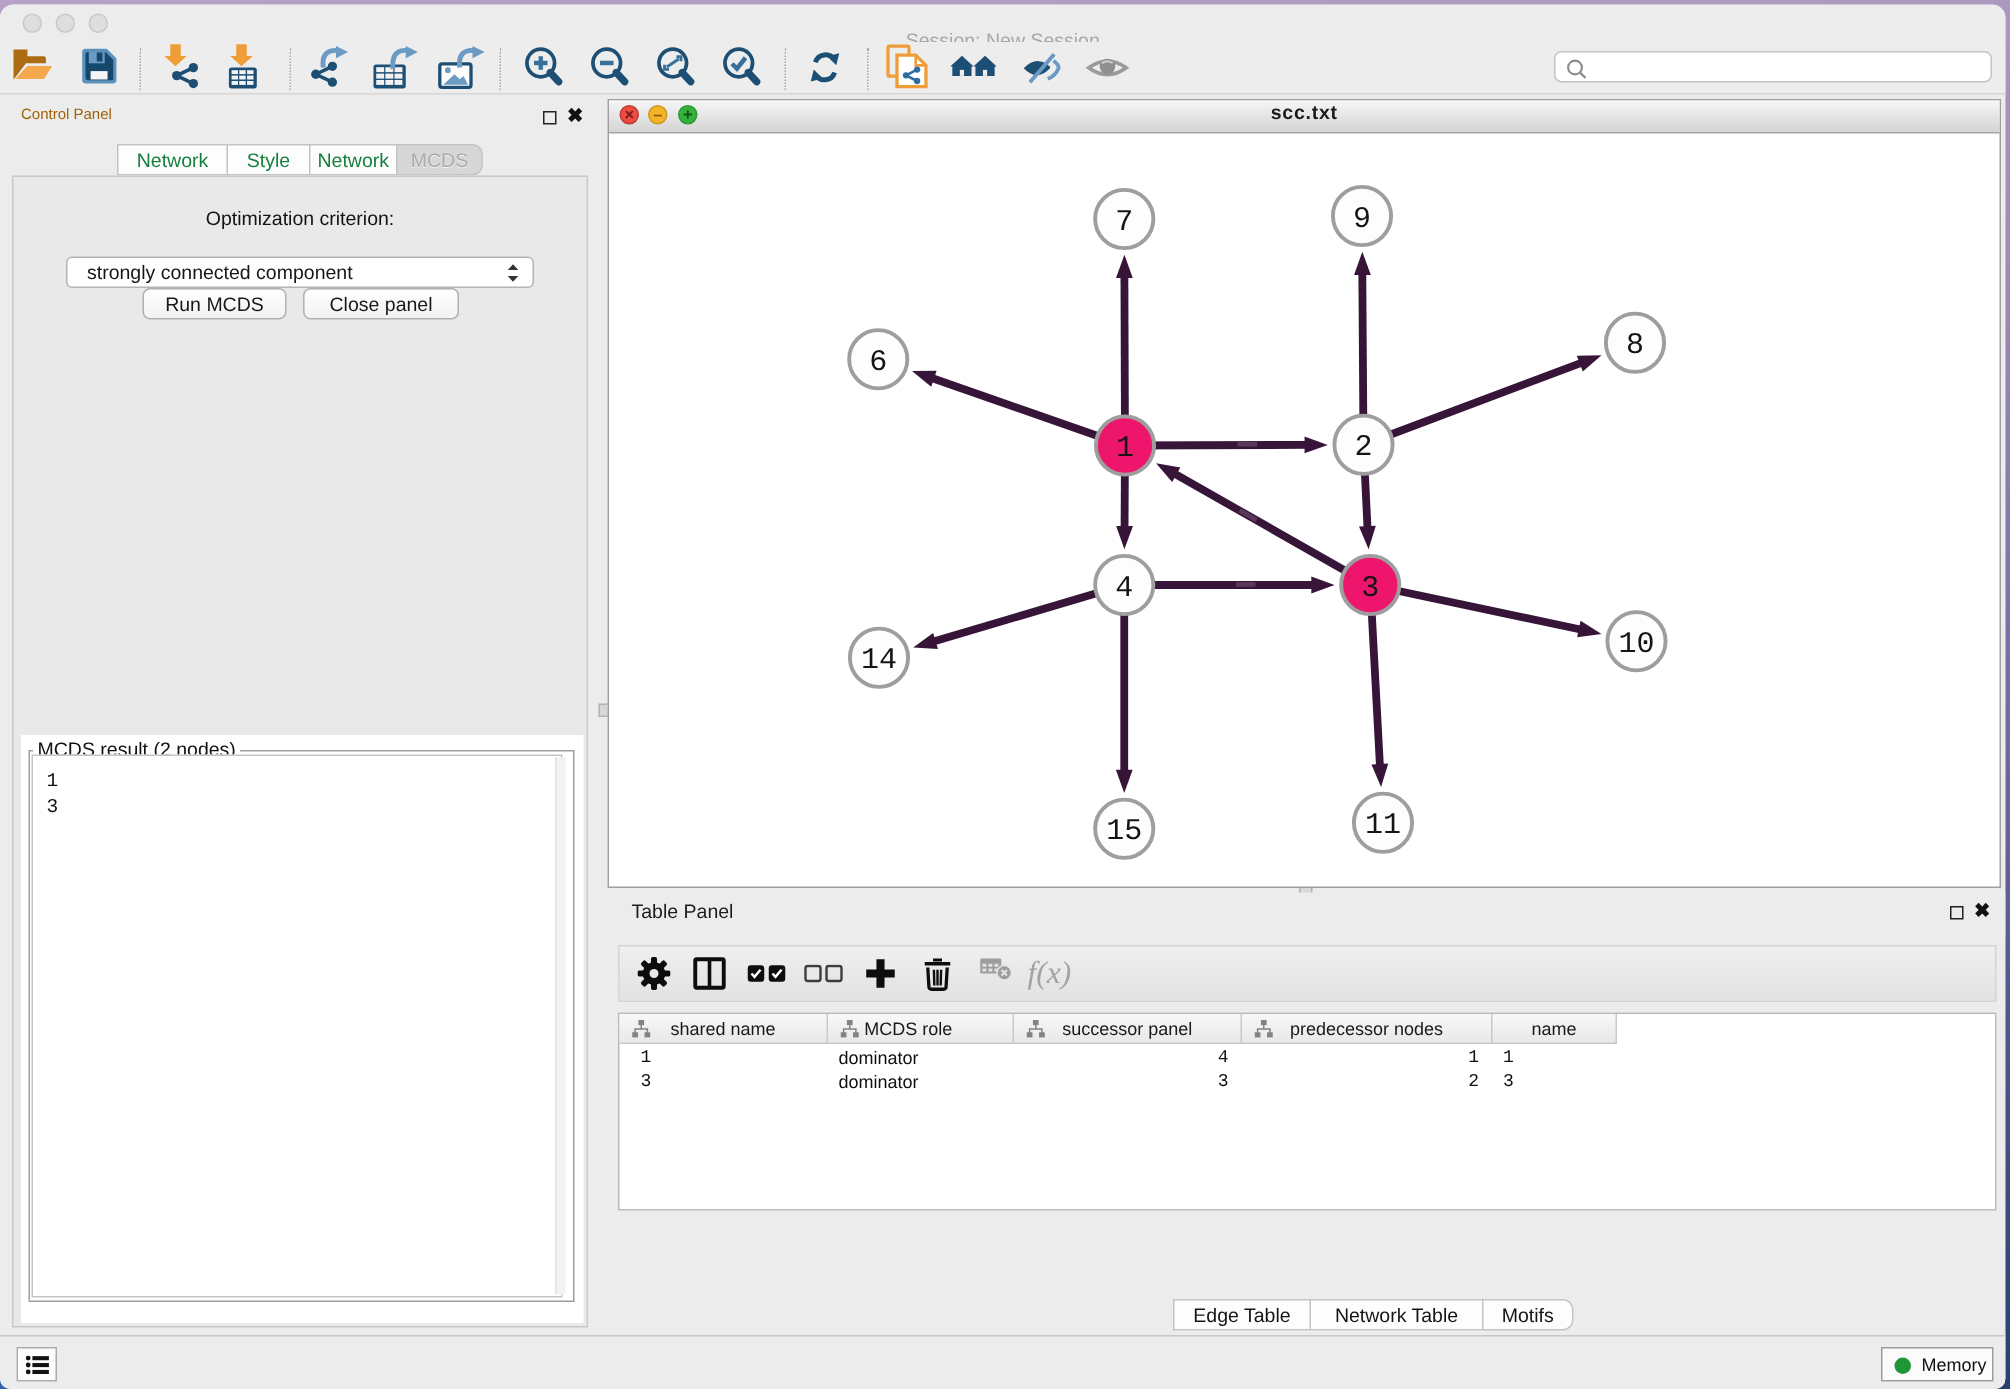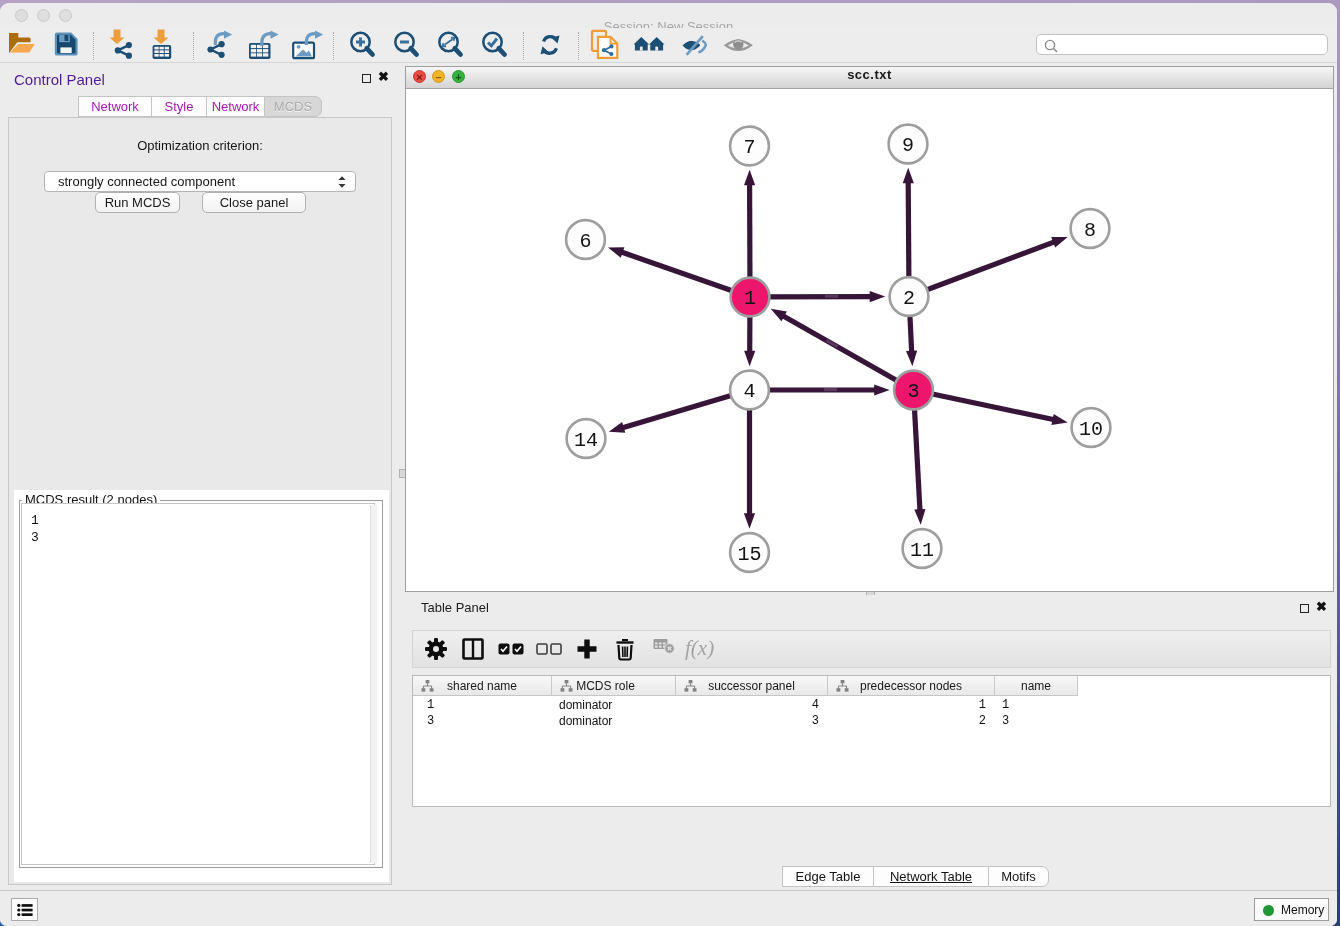--- a/index.html
+++ b/index.html
@@ -10,24 +10,24 @@
 
 #titlebar { position:absolute; left:0; top:0; width:1337px; height:25px; background:#ececec; }
 .tl { position:absolute; top:6px; width:13px; height:13px; border-radius:50%; background:#dedede; border:1px solid #c9c9c9; }
 #wintitle { position:absolute; top:16px; left:0; width:1337px; text-align:center; font-size:13px; color:#a7a7a7; }
 
 #toolbar { position:absolute; left:0; top:25px; width:1337px; height:35px; background:#ededed; border-bottom:1px solid #d6d6d6; }
 .tsep { position:absolute; top:4px; height:28px; width:0; border-left:1px dotted #a9a9a9; }
 #searchbox { position:absolute; left:1036px; top:33px; width:292px; height:21px; background:#fff; border:1px solid #c3c3c3; border-radius:5px; }
 
 #cp-head { position:absolute; left:0; top:62px; width:403px; height:33px; background:#ececec; }
-#cp-title { position:absolute; left:14px; top:6px; font-size:15px; color:#4c1d95; }
+#cp-title { position:absolute; left:14px; top:6px; font-size:10px; color:#a16207; }
 .sq-btn { position:absolute; width:9px; height:9px; border:1.5px solid #222; }
 .x-btn { position:absolute; font-size:13px; font-weight:bold; color:#111; }
-.tab { position:absolute; top:93px; height:21px; background:#fdfdfd; border:1px solid #c4c4c4; border-right:none; font-size:13px; color:#a21caf; text-align:center; line-height:20px; }
+.tab { position:absolute; top:93px; height:21px; background:#fdfdfd; border:1px solid #c4c4c4; border-right:none; font-size:13px; color:#15803d; text-align:center; line-height:20px; }
 #cp-body { position:absolute; left:8px; top:114px; width:384px; height:768px; background:#e9e9e9; border:1px solid #c8c8c8; }
 #opt-label { position:absolute; left:0; top:135px; width:400px; text-align:center; font-size:13px; color:#141414; }
 #dropdown { position:absolute; left:44px; top:156px; width:312px; height:21px; background:#fff; border:1px solid #b4b4b4; border-radius:4px; font-size:13px; color:#161616; line-height:19px; padding-left:13px;margin-top:12px; }
 .btn { position:absolute; top:189px; height:21px; background:linear-gradient(#ffffff,#f2f2f2); border:1px solid #b1b1b1; border-radius:5px; font-size:13px; color:#191919; text-align:center; line-height:19px; }
 #mcds-panel { position:absolute; left:14px; top:487px; width:375px; height:392px; background:#ffffff; }
 #mcds-fieldset { position:absolute; left:5px; top:10px; width:364px; height:368px; border:1px solid #9d9d9d; }
 #mcds-legend { position:absolute; left:2px; top:-9px; background:#fff; padding:0 3px; font-size:13px; color:#111; }
 #mcds-inner { position:absolute; left:1px; top:2px; width:354px; height:362px; background:#fff; border:1px solid #c5c5c5; font-size:13px; line-height:16.5px; color:#111; }
 #mcds-scroll { position:absolute; right:5px; top:4px; width:7px; height:358px; background:#f2f2f2; border-left:1px solid #e0e0e0;}
 
@@ -167,21 +167,21 @@
   <div class="tab" style="left:151px; width:55px;">Style</div>
   <div class="tab" style="left:206px; width:58px;">Network</div>
   <div class="tab" style="left:264px; width:58px; background:#d7d7d7; color:#ababab; text-shadow:0 1px 0 #f4f4f4; border-right:1px solid #c4c4c4; border-radius:0 7px 7px 0;">MCDS</div>
   <div id="cp-body"></div>
   <div id="opt-label">Optimization criterion:</div>
   <div id="dropdown">strongly connected component
     <svg class="abs" style="right:8px; top:3px;" width="10" height="14" viewBox="0 0 10 14">
         <path d="M1.5 5 L5 1.2 L8.5 5 Z M1.5 9 L5 12.8 L8.5 9 Z" fill="#333"></path>
       </svg>
   </div>
-  <div class="btn" style="left:95px; width:85px;">Run MCDS</div>
+  <div class="btn" style="left:95px; width:96px;">Run MCDS</div>
   <div class="btn" style="left:202px; width:104px;">Close panel</div>
   <div id="mcds-panel">
     <div id="mcds-fieldset">
       <div id="mcds-legend">MCDS result (2 nodes)</div>
       <div id="mcds-inner" style="font-family:'Liberation Mono',monospace; padding:9px 0 0 9px;">1<br>3</div>
       <div id="mcds-scroll"></div>
     </div>
   </div>
 
   <div class="abs" style="left:399px; top:466px; width:7px; height:9px; background:#d8d8d8; border:1px solid #b3b3b3;"></div>
@@ -350,21 +350,21 @@
       <div class="td" style="left:589px;top:21px;width:40px;text-align:left;font-family:'Liberation Mono',monospace;">1</div>
       <div class="td" style="left:14px;top:37px;width:20px;text-align:left;font-family:'Liberation Mono',monospace;">3</div>
       <div class="td" style="left:146px;top:37px;width:90px;text-align:left;">dominator</div>
       <div class="td" style="left:263px;top:37px;width:143px;text-align:right;font-family:'Liberation Mono',monospace;">3</div>
       <div class="td" style="left:430px;top:37px;width:143px;text-align:right;font-family:'Liberation Mono',monospace;">2</div>
       <div class="td" style="left:589px;top:37px;width:40px;text-align:left;font-family:'Liberation Mono',monospace;">3</div>
   </div>
 
   <div class="tabb" style="left:693px; width:89px; background:#dcdcdc; color:#0c4a6e; text-shadow:0 1px 0 #f2f2f2; border-radius:7px 0 0 7px; font-weight:400;margin-top:28px;">Node Table</div>
   <div class="tabb" style="left:782px; width:91px;">Edge Table</div>
-  <div class="tabb" style="left:873px; width:115px;text-decoration:underline;">Network Table</div>
+  <div class="tabb" style="left:873px; width:115px;">Network Table</div>
   <div class="tabb" style="left:988px; width:61px; border-right:1px solid #c4c4c4; border-radius:0 7px 7px 0;">Motifs</div>
 
   <div id="statusbar">
     <div id="listbtn">
         <svg class="abs" style="left:5px;top:4px;" width="16" height="14" viewBox="0 0 16 14">
           <circle cx="1.8" cy="2.4" r="1.6" fill="#111"></circle>
           <rect x="4.6" y="1.1" width="11" height="2.7" fill="#111"></rect>
           <circle cx="1.8" cy="7.0" r="1.6" fill="#111"></circle>
           <rect x="4.6" y="5.699999999999999" width="11" height="2.7" fill="#111"></rect>
           <circle cx="1.8" cy="11.6" r="1.6" fill="#111"></circle>

